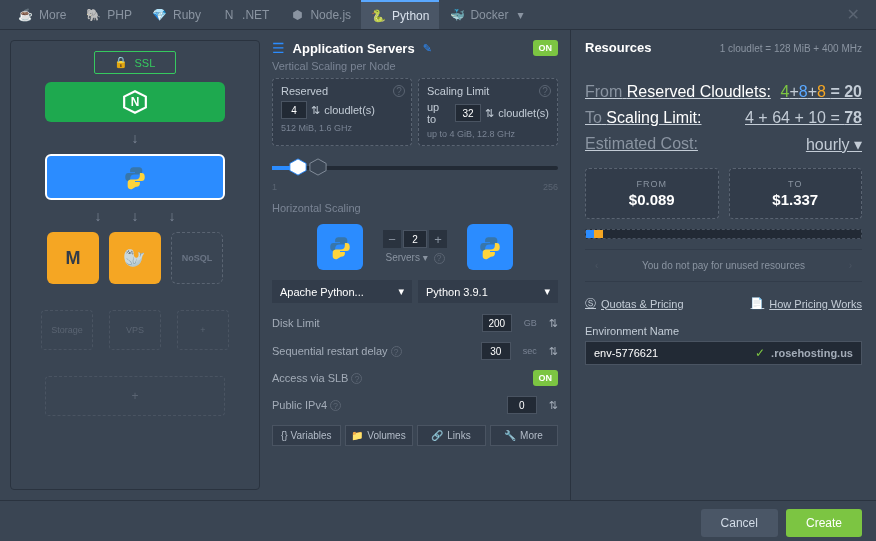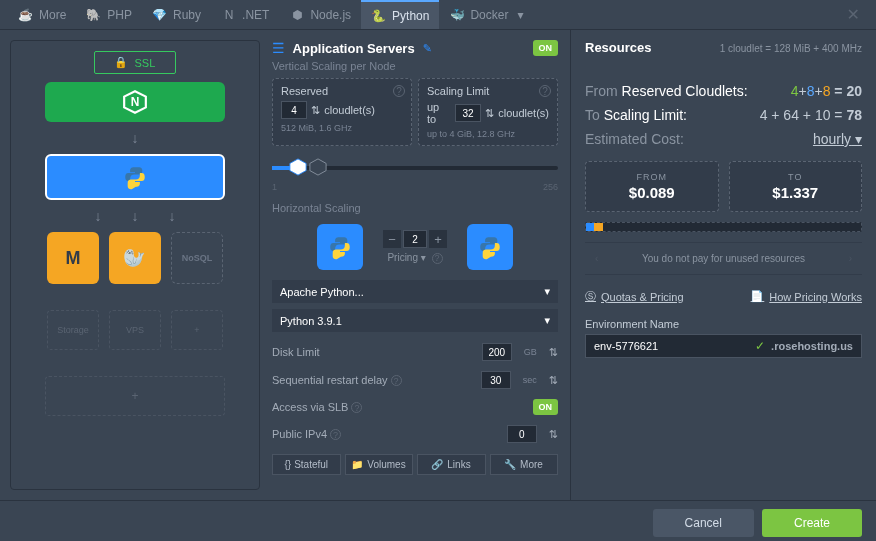--- a/index.html
+++ b/index.html
@@ -20,21 +20,21 @@
 .ssl-badge { border: 1px solid #36c95f; color: #36c95f; padding: 4px 20px; border-radius: 2px; font-size: 11px; display: flex; align-items: center; gap: 6px; }
 .node-box { width: 180px; height: 40px; border-radius: 6px; display: flex; align-items: center; justify-content: center; }
 .nginx { background: #1ea94f; }
 .python-node { background: #2b8cff; border: 2px solid #fff; width: 180px; height: 46px; }
 .arrow-down { color: #7a8494; font-size: 14px; }
 .db-row { display: flex; gap: 10px; }
 .db-box { width: 52px; height: 52px; border-radius: 6px; display: flex; align-items: center; justify-content: center; font-size: 18px; font-weight: bold; }
 .memcached { background: #f5a623; color: #323c4a; }
 .maria { background: #f5a623; }
 .nosql { background: #3a4553; border: 1px dashed #5a6472; color: #6a7484; font-size: 9px; }
-.storage-row { display: flex; gap: 10px; }
+.storage-row { display: flex; gap: 16px; }
 .storage-box { width: 52px; height: 40px; border: 1px dashed #4a5462; border-radius: 4px; display: flex; align-items: center; justify-content: center; color: #5a6472; font-size: 9px; }
 .add-row { width: 180px; height: 40px; border: 1px dashed #4a5462; border-radius: 4px; display: flex; align-items: center; justify-content: center; color: #5a6472; }
 
 .section-header { display: flex; align-items: center; gap: 8px; margin-bottom: 4px; }
 .section-title { color: #fff; font-weight: bold; font-size: 13px; }
 .hamburger { color: #2b8cff; font-size: 14px; }
 .edit-icon { color: #2b8cff; font-size: 11px; }
 .toggle-on { background: #7cc542; color: #fff; font-size: 9px; font-weight: bold; padding: 3px 6px; border-radius: 3px; margin-left: auto; }
 .subtitle { color: #7a8494; font-size: 11px; margin-bottom: 6px; }
 
@@ -52,36 +52,36 @@
 .slider-hex { position: absolute; top: 2px; width: 18px; height: 18px; }
 .slider-minmax { display: flex; justify-content: space-between; font-size: 9px; color: #5a6472; margin-top: -8px; }
 
 .horiz-row { display: flex; align-items: center; justify-content: center; gap: 20px; margin: 10px 0; }
 .horiz-node { width: 46px; height: 46px; background: #2b8cff; border-radius: 6px; display: flex; align-items: center; justify-content: center; }
 .horiz-ctrl { display: flex; flex-direction: column; align-items: center; gap: 4px; }
 .horiz-ctrl .buttons { display: flex; align-items: center; gap: 2px; }
 .horiz-ctrl .btn { width: 18px; height: 18px; background: #2a333f; color: #8a94a1; display: flex; align-items: center; justify-content: center; cursor: pointer; font-size: 13px; }
 .stateful { font-size: 10px; color: #8a94a1; }
 
-.dropdown-row { display: flex; gap: 6px; margin-bottom: 6px; flex-direction: column; }
+.dropdown-row { display: flex; gap: 6px; margin-bottom: 6px; }
 .dropdown { flex: 1; background: #323c4a; padding: 5px 8px; font-size: 11px; color: #fff; display: flex; justify-content: space-between; align-items: center; cursor: pointer; }
 
 .setting-row { display: flex; align-items: center; justify-content: space-between; padding: 5px 0; font-size: 11px; color: #a3acb8; }
 .setting-row .val { display: flex; align-items: center; gap: 12px; }
 .small-input { background: #222a35; color: #fff; width: 30px; height: 18px; text-align: center; border: 1px solid #4a5462; font-size: 10px; }
 .unit { font-size: 9px; color: #7a8494; }
 .help-sm { color: #5a6472; font-size: 9px; border: 1px solid #5a6472; border-radius: 50%; width: 11px; height: 11px; display: inline-flex; align-items: center; justify-content: center; margin-left: 3px; }
 
 .action-buttons { display: flex; gap: 4px; margin-top: 6px; }
 .action-btn { flex: 1; background: #323c4a; border: 1px solid #4a5462; padding: 4px 2px; font-size: 10px; color: #b3bcc8; display: flex; align-items: center; justify-content: center; gap: 3px; cursor: pointer; }
 
 .res-header { display: flex; justify-content: space-between; align-items: baseline; margin-bottom: 24px; }
 .res-title { color: #fff; font-weight: bold; font-size: 13px; }
 .res-sub { font-size: 10px; color: #8a94a1; }
-.res-row { display: flex; justify-content: space-between; font-size: 14px; padding: 4px 0; }
+.res-row { display: flex; justify-content: space-between; font-size: 16px; padding: 4px 0; text-decoration: underline; }
 .res-row .k { color: #8a94a1; }
 .res-row .v { color: #fff; }
 .eq-green { color: #7cc542; }
 .eq-blue { color: #5aa8ff; }
 .eq-orange { color: #f5a623; }
 .eq-bold { font-weight: bold; }
 .hourly { text-decoration: underline; }
 
 .cost-cards { display: flex; gap: 10px; margin: 10px 0; }
 .cost-card { flex: 1; background: #323c4a; border: 1px dashed #5a6472; border-radius: 4px; padding: 10px; text-align: center; }
@@ -99,21 +99,21 @@
 .links-row { display: flex; justify-content: space-between; margin: 14px 0; font-size: 11px; }
 .links-row a { color: #c3ccd6; text-decoration: underline; display: flex; align-items: center; gap: 5px; }
 
 .env-label { font-size: 11px; color: #c3ccd6; margin-bottom: 4px; }
 .env-input-row { display: flex; align-items: center; background: #222a35; border: 1px solid #4a5462; padding: 4px 8px; }
 .env-input { background: transparent; border: none; color: #fff; font-size: 11px; flex: 1; outline: none; }
 .env-check { color: #7cc542; margin: 0 6px; }
 .env-domain { color: #a3acb8; font-size: 11px; font-weight: bold; }
 
 .footer { display: flex; justify-content: flex-end; gap: 8px; padding: 8px 14px; border-top: 1px solid #2a333f; }
-.footer .btn { padding: 7px 32px; font-size: 12px; border-radius: 3px; cursor: pointer; }
+.footer .btn { padding: 7px 20px; font-size: 12px; border-radius: 3px; cursor: pointer; }
 .btn-cancel { background: #4a5666; color: #d3dce7; }
 .btn-create { background: #7cc542; color: #fff; font-weight: normal; }
 
 .py-logo { width: 26px; height: 26px; }
 </style>
 </head>
 <body>
 
 <div class="tabs">
   <div class="tab">
@@ -243,21 +243,21 @@
             <path d="M15 4c-4 0-5 2-5 4v2h6v1H8c-3 0-4 2-4 5s1 5 4 5h2v-3c0-3 2-5 5-5h6c2 0 4-1 4-4V8c0-2-1-4-5-4z" fill="#3776ab"></path>
             <path d="M17 28c4 0 5-2 5-4v-2h-6v-1h8c3 0 4-2 4-5s-1-5-4-5h-2v3c0 3-2 5-5 5h-6c-2 0-4 1-4 4v4c0 2 1 4 5 4z" fill="#ffd43b"></path>
           </svg>
         </div>
       <div class="horiz-ctrl">
         <div class="buttons">
           <div class="btn">−</div>
           <input class="num-input" style="width: 24px;" value="2">
           <div class="btn">+</div>
         </div>
-        <div class="stateful"><span>Pricing</span> ▾ <span class="help-sm">?</span></div>
+        <div class="stateful"><span>Servers</span> ▾ <span class="help-sm">?</span></div>
       </div>
       <div class="horiz-node">
           <svg class="py-logo" viewBox="0 0 32 32">
             <path d="M15 4c-4 0-5 2-5 4v2h6v1H8c-3 0-4 2-4 5s1 5 4 5h2v-3c0-3 2-5 5-5h6c2 0 4-1 4-4V8c0-2-1-4-5-4z" fill="#3776ab"></path>
             <path d="M17 28c4 0 5-2 5-4v-2h-6v-1h8c3 0 4-2 4-5s-1-5-4-5h-2v3c0 3-2 5-5 5h-6c-2 0-4 1-4 4v4c0 2 1 4 5 4z" fill="#ffd43b"></path>
           </svg>
         </div>
     </div>
 
     <div class="dropdown-row">
@@ -295,21 +295,21 @@
       <span><span>Public IPv4</span><span class="help-sm">?</span></span>
       <div class="val">
           <input class="small-input" value="0" style="">
           <span>⇅</span>
         </div>
     </div>
 
     <div class="action-buttons">
       <div class="action-btn">
           <span>{}</span>
-          <span>Stateful</span>
+          <span>Variables</span>
         </div>
       <div class="action-btn">
           <span>📁</span>
           <span>Volumes</span>
         </div>
       <div class="action-btn">
           <span>🔗</span>
           <span>Links</span>
         </div>
       <div class="action-btn">

